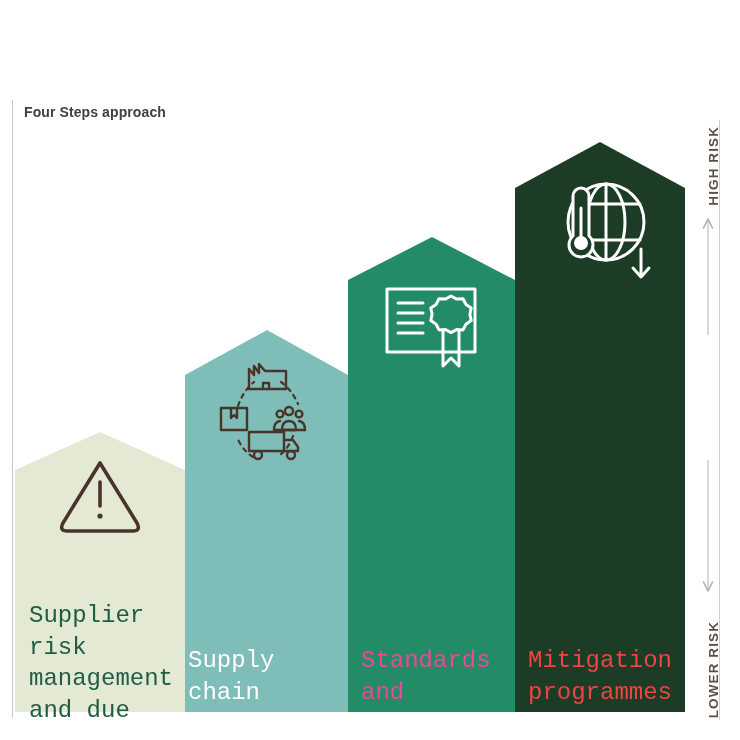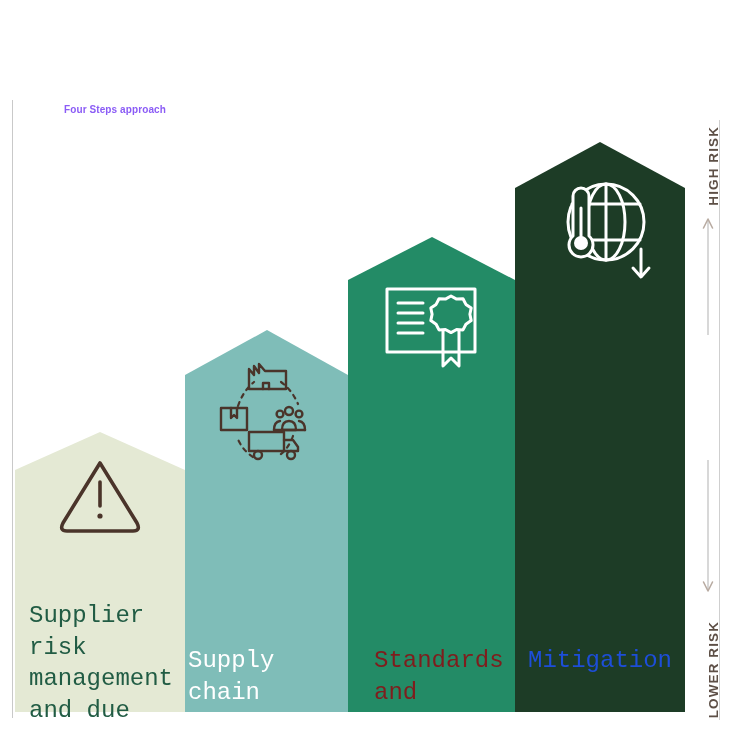--- a/index.html
+++ b/index.html
@@ -29,26 +29,25 @@
     height: 618px;
     background: #c9c9c9;
   }
 
   
   .title {
     position: absolute;
     left: 24px;
     top: 104px;
     font-family: "Liberation Sans", sans-serif;
-    font-size: 10px;
+    font-size: 14px;
     font-weight: bold;
-    color: #8b5cf6;
+    color: #404040;
     letter-spacing: 0.1px;
     white-space: nowrap;
-    margin-left: 40px;
   }
 
   
   .chart {
     position: absolute;
     left: 0;
     top: 0;
     width: 740px;
     height: 740px;
   }
@@ -59,22 +58,22 @@
   
   .bar-label {
     position: absolute;
     font-family: Liberation Mono, monospace;
     font-size: 24px;
     line-height: 1.32;
     font-weight: normal;
   }
   .bar-label-1 { left: 29px;  top: 600px; width: 150px; color: #215c44; }
   .bar-label-2 { left: 188px; top: 645px; width: 146px; color: #ffffff; }
-  .bar-label-3 { left: 374px; top: 645px; width: 150px; color: #7f1d1d; }
-  .bar-label-4 { left: 528px; top: 645px; width: 150px; color: #1d4ed8; }
+  .bar-label-3 { left: 361px; top: 645px; width: 150px; color: #ec4899; }
+  .bar-label-4 { left: 528px; top: 645px; width: 150px; color: #ef4444; }
 
   
   .axis {
     position: absolute;
     left: 700px;
     top: 120px;
     width: 40px;
     height: 600px;
   }
   .axis-line {
@@ -216,20 +215,21 @@
     <div>Supply chain</div>
     <div>diligence</div>
   </div>
 
   <div class="bar-label bar-label-3">
     <div>Standards and</div>
   </div>
 
   <div class="bar-label bar-label-4">
     <div>Mitigation</div>
+    <div>programmes</div>
   </div>
 
   <div class="axis">
     <div class="axis-line"></div>
 
     <svg class="axis-arrow" width="40" height="600" viewBox="0 0 40 600" xmlns="http://www.w3.org/2000/svg">
 
       <line x1="8" y1="100" x2="8" y2="215" stroke="#cfcfcf" stroke-width="1.6"></line>
       <path d="M3.5 108 L8 99 L12.5 108" fill="none" stroke="#b9aca2" stroke-width="1.6" stroke-linecap="round" stroke-linejoin="round"></path>
 

